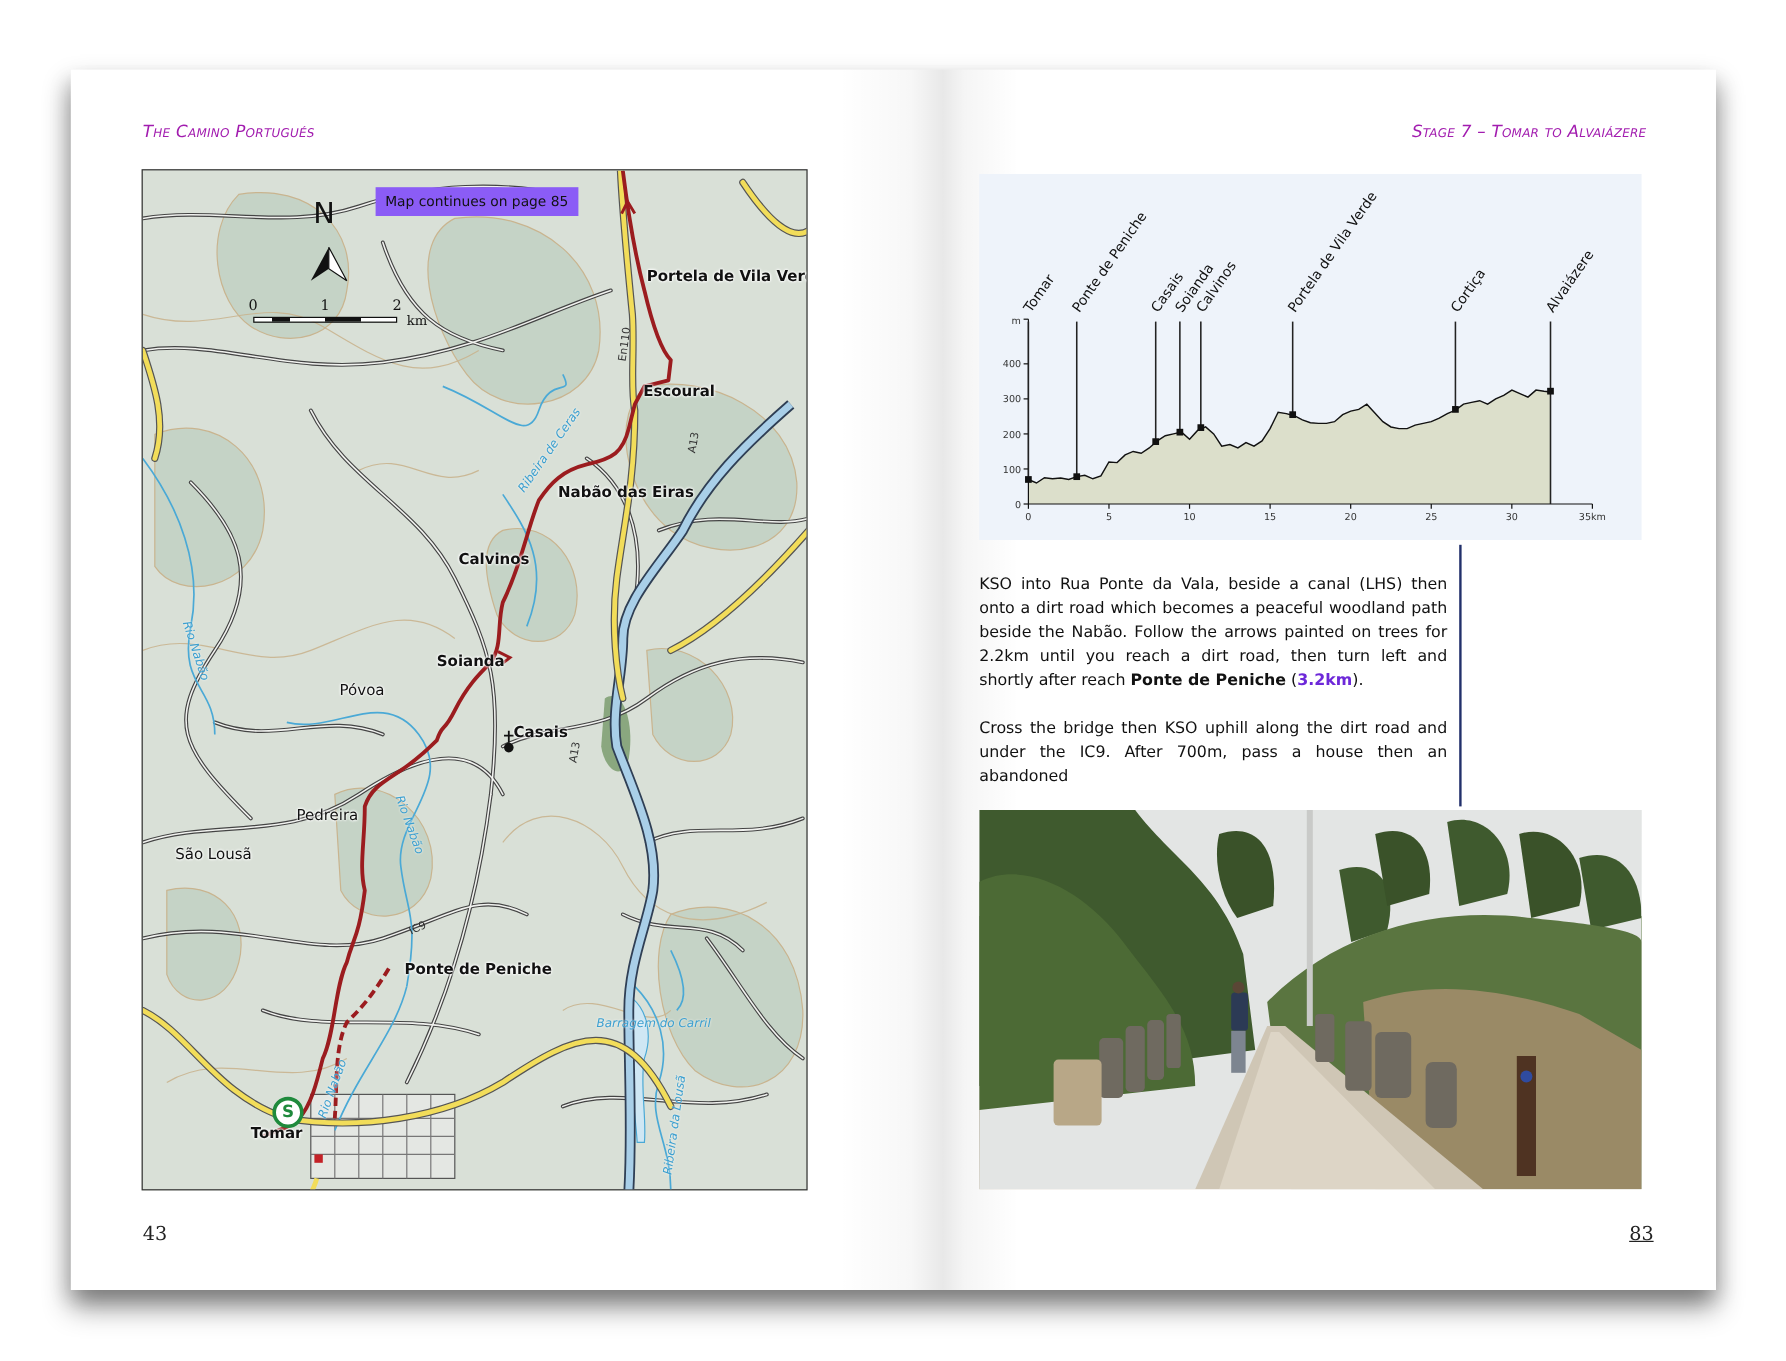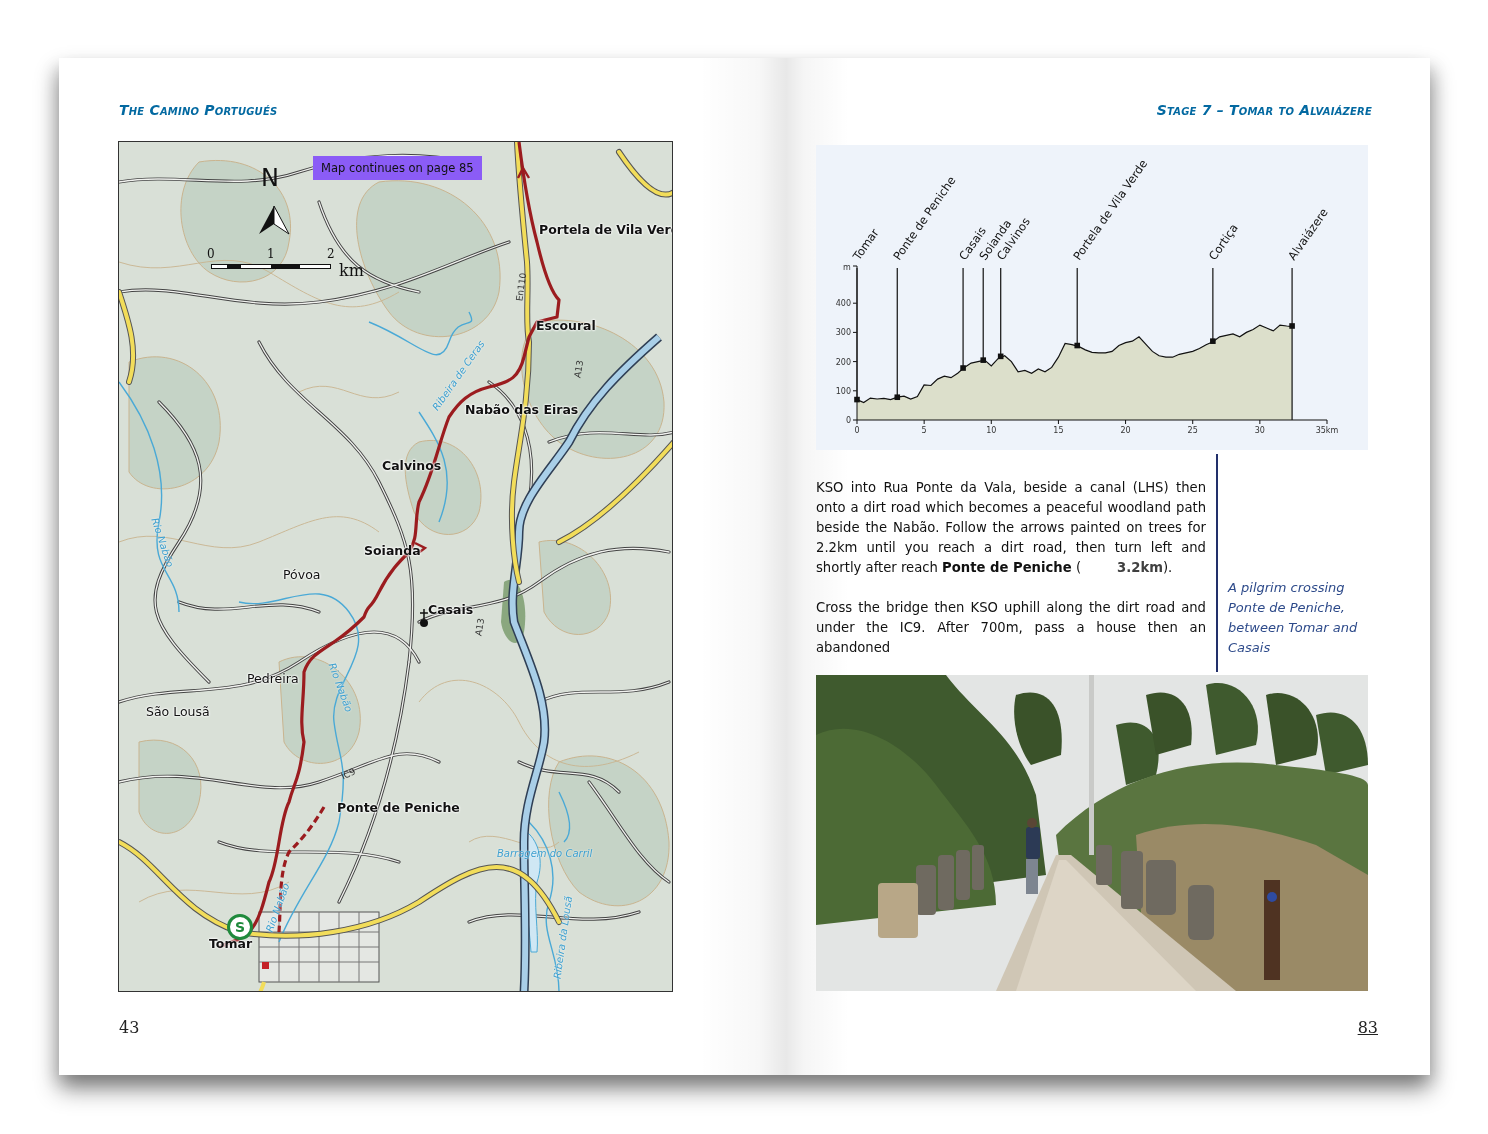--- a/index.html
+++ b/index.html
@@ -11,21 +11,21 @@
     background: #ffffff;
     box-shadow: 0 14px 22px rgba(0,0,0,0.45), -6px 8px 14px rgba(0,0,0,0.08), 6px 8px 14px rgba(0,0,0,0.08);
   }
   .gutter {
     position: absolute; left: 640px; top: 0; width: 150px; height: 100%;
     background: linear-gradient(to right, rgba(255,255,255,0) 0%, rgba(0,0,0,0.03) 40%, rgba(0,0,0,0.09) 58%, rgba(0,0,0,0.04) 70%, rgba(255,255,255,0) 100%);
   }
 
   .running-head {
     position: absolute; top: 44px; font-family: "DejaVu Sans", sans-serif;
-    font-style: italic; font-weight: bold; color: #0369a1; font-size: 14px;
+    font-style: italic; font-weight: normal; color: #a21caf; font-size: 14px;
     font-variant: small-caps; letter-spacing: 0.2px;
   }
   .rh-left { left: 60px; }
   .rh-right { right: 58px; }
 
   .page-num {
     position: absolute; top: 960px; font-family: "DejaVu Serif", serif; font-size: 16px; color: #222;
   }
   .pn-left { left: 60px; }
   .pn-right { right: 52px; text-decoration: underline; }
@@ -51,21 +51,21 @@
   .continues-box {
     position: absolute; left: 194px; top: 14px; background: #8b5cf6; padding: 5px 8px;
     font-family: "DejaVu Sans", sans-serif; font-size: 11.5px; color: #111;
   }
   .north {
     position: absolute; left: 125px; top: 22px; width: 60px; height: 80px;
   }
   .north-n { position: absolute; left: 17px; top: 0; font-size: 24px; font-family: "DejaVu Sans", sans-serif; color: #111; }
   .scale { position: absolute; left: 92px; top: 105px; width: 140px; height: 30px; }
   .scale-num { position: absolute; top: 0; font-size: 12px; font-family: "DejaVu Serif", serif; color:#111;}
-  .scale-km { position: absolute; left: 128px; top: 14px; font-size: 16px; font-family: "DejaVu Serif", serif; color:#111; }
+  .scale-km { position: absolute; left: 128px; top: 14px; font-size: 11px; font-family: "DejaVu Serif", serif; color:#111; }
   .scale-bar { position: absolute; left: 0; top: 17px; width: 120px; height: 5px; border: 1px solid #111;
     background: linear-gradient(to right, #fff 0 12.5%, #111 12.5% 25%, #fff 25% 50%, #111 50% 75%, #fff 75% 100%);
   }
   .start-marker {
     position: absolute; left: 108px; top: 772px; width: 26px; height: 26px; border-radius: 50%;
     background: #fff; border: 3px solid #1f8a3c; color: #1f8a3c; font-weight: bold;
     font-family: "DejaVu Sans", sans-serif; font-size: 14px; text-align: center; line-height: 20px;
   }
 
   
@@ -76,21 +76,21 @@
 
   
   .body-text {
     position: absolute; left: 757px; top: 420px; width: 390px;
     font-family: "DejaVu Sans", sans-serif; font-size: 13.2px; line-height: 20px; color: #111;
     text-align: justify;
   }
   .sub-heading { font-weight: bold; color: #22306b; display: block; }
   .body-text p { margin-bottom: 20px; }
   .body-text b { font-weight: bold; }
-  .dist { color: #404040; font-weight: bold; margin-left: 36px; }
+  .dist { color: #6d28d9; font-weight: bold; }
 
   .caption-rule {
     position: absolute; left: 1157px; top: 396px; width: 1.5px; height: 218px; background: #22306b;
   }
   .caption {
     position: absolute; left: 1169px; top: 520px; width: 140px;
     font-family: "DejaVu Sans", sans-serif; font-style: italic; font-size: 13px; line-height: 20px; color: #2d4a8a;
   }
 
   
@@ -335,21 +335,20 @@
   </div>
 
   <div class="body-text">
     <p>
       <span>KSO into Rua Ponte da Vala, beside a canal (LHS) then onto a dirt road which becomes a peaceful woodland path beside the Nabão. Follow the arrows painted on trees for 2.2km until you reach a dirt road, then turn left and shortly after reach </span><b>Ponte de Peniche</b><span> (</span><span class="dist">3.2km</span><span>).</span>
     </p>
     <p>Cross the bridge then KSO uphill along the dirt road and under the IC9. After 700m, pass a house then an abandoned</p>
   </div>
 
   <div class="caption-rule"></div>
-  <div class="caption">A pilgrim crossing Ponte de Peniche, between Tomar and Casais</div>
 
   <div class="photo" title="Pilgrim with backpack walking along a dirt road over an old stone bridge lined with boulders, pine trees and a waymark post">
     <svg width="552" height="316" viewBox="0 0 552 316">
       <rect width="552" height="316" fill="#e3e5e4"></rect>
 
       <path d="M0 0 H130 C160 40 200 60 220 120 L230 200 L0 230Z" fill="#3f5a2e"></path>
       <path d="M0 60 C40 40 90 70 120 110 C150 150 180 180 180 230 L0 250Z" fill="#4c6a35"></path>
 
       <path d="M200 20 C230 10 250 30 245 80 L215 90 C200 70 195 40 200 20Z" fill="#3a5229"></path>
       <path d="M300 50 C330 40 350 60 340 100 L310 110Z" fill="#3f5a2e"></path>

